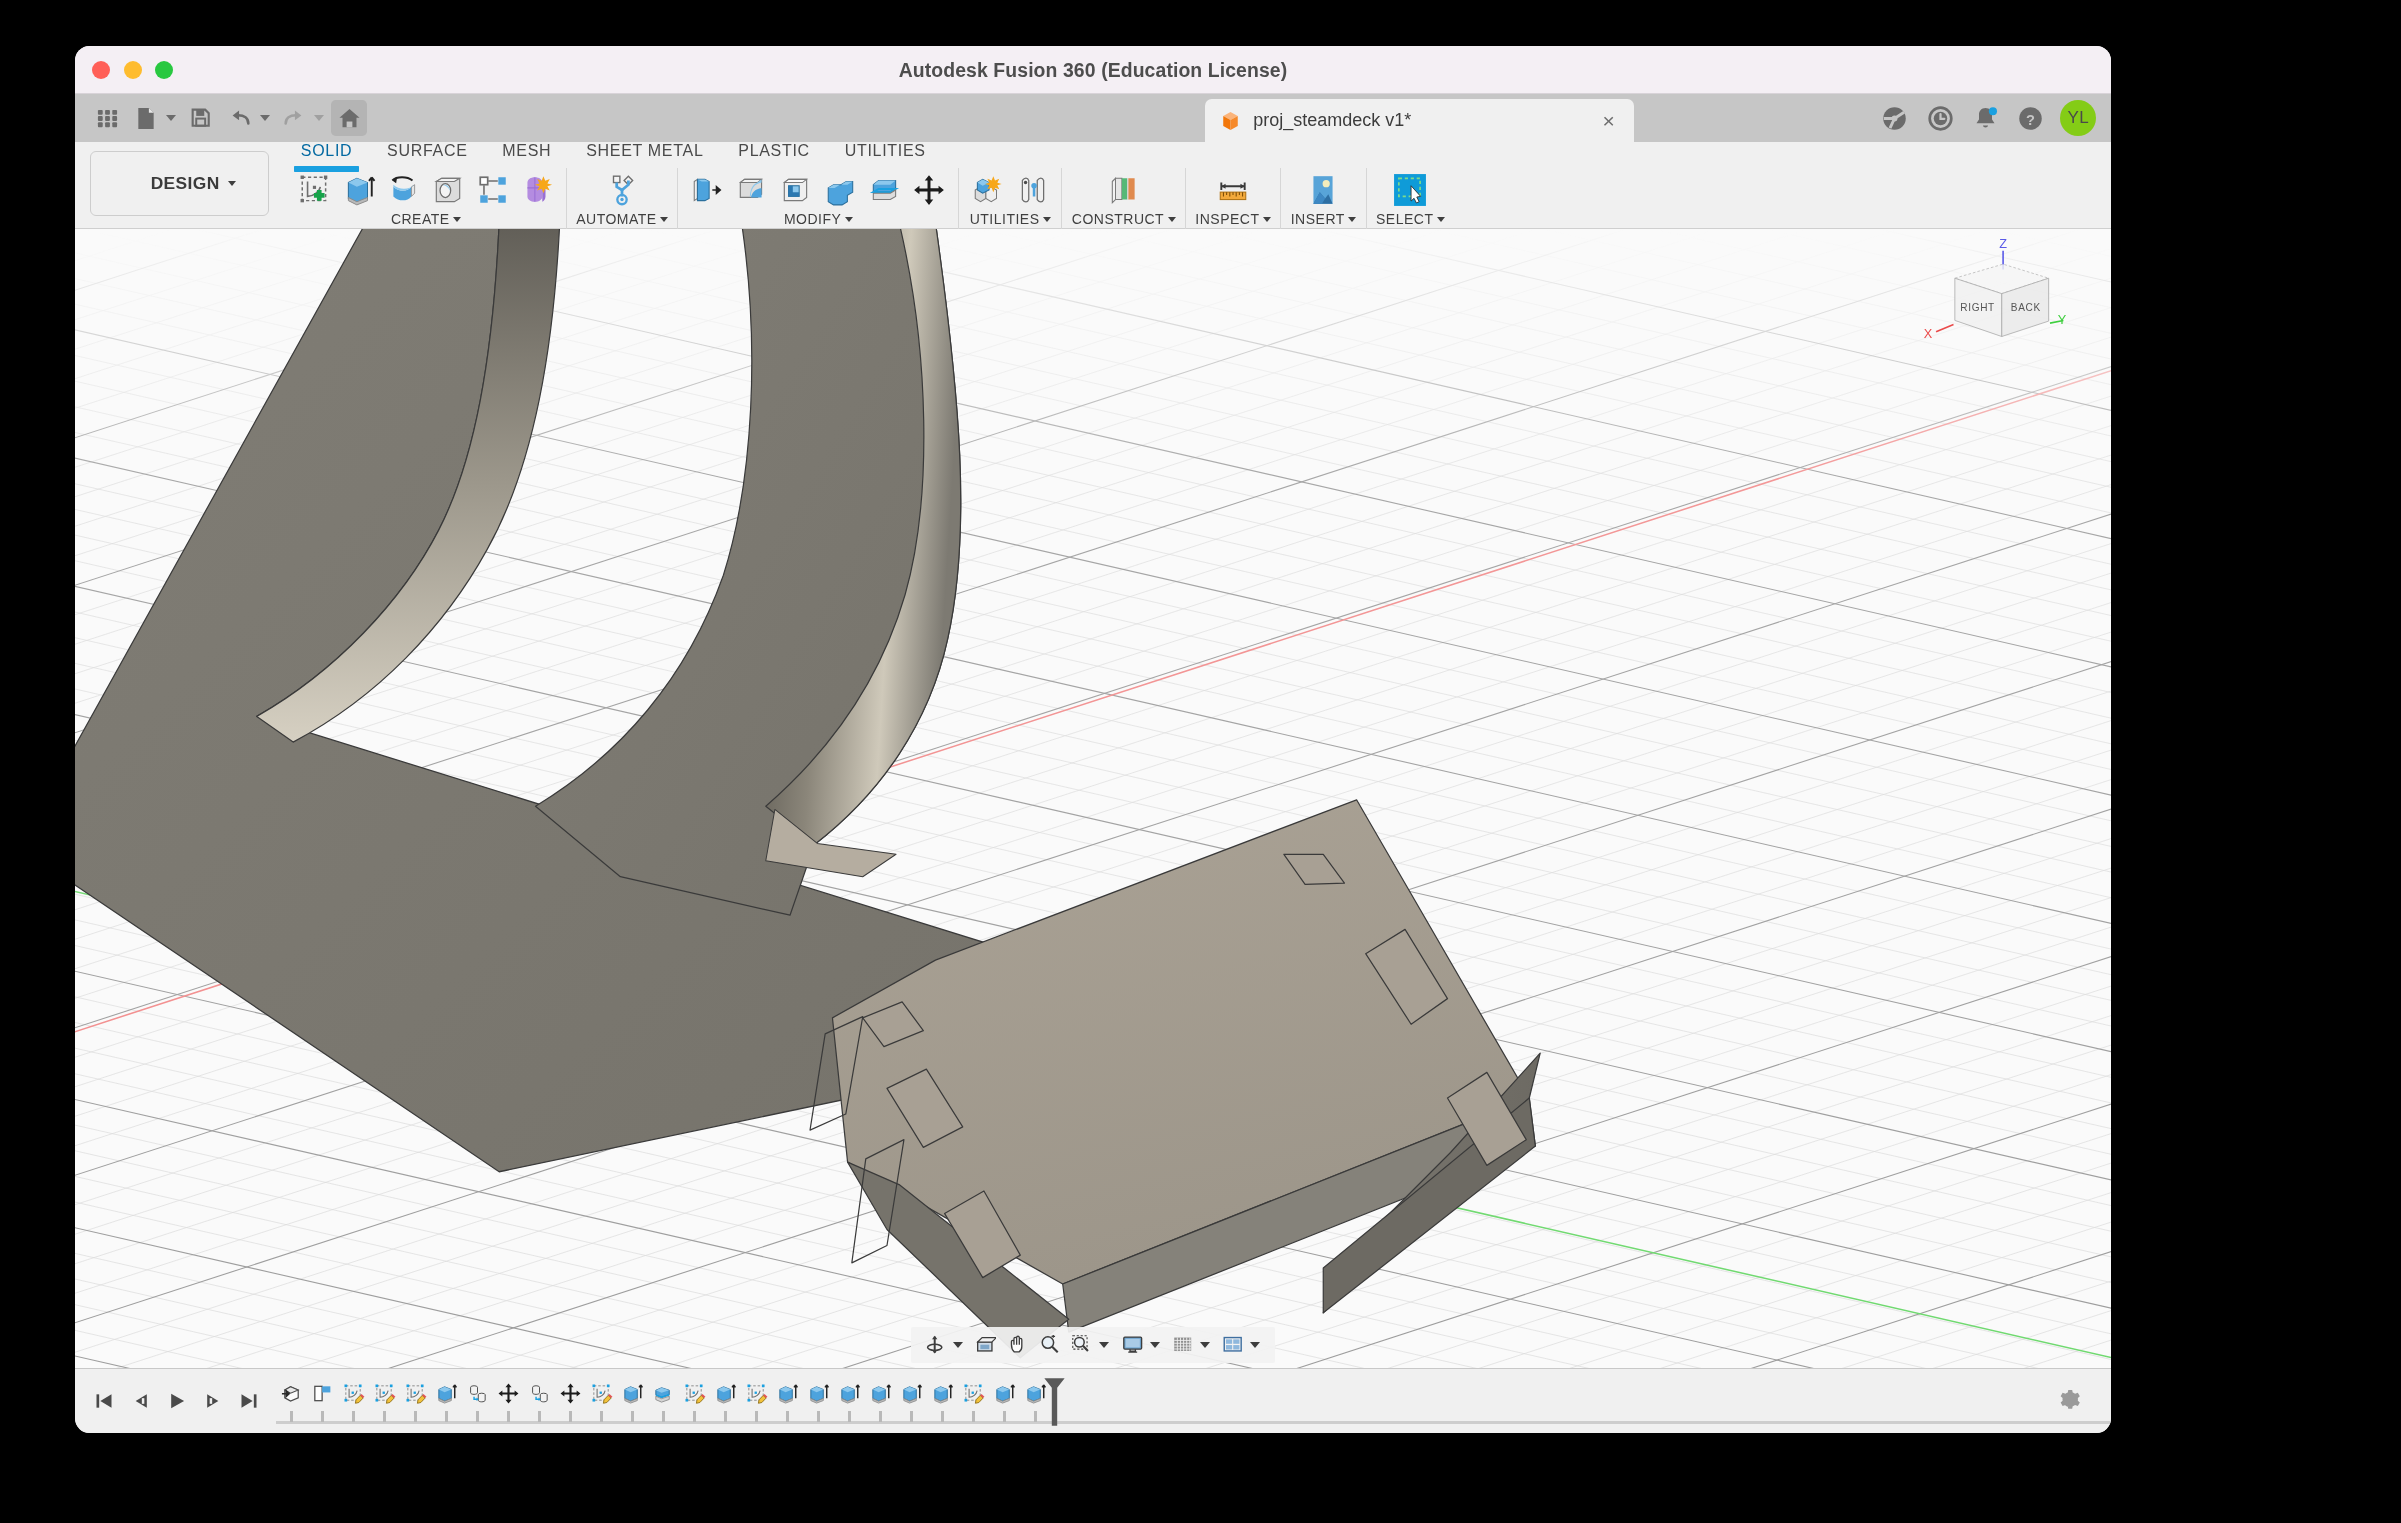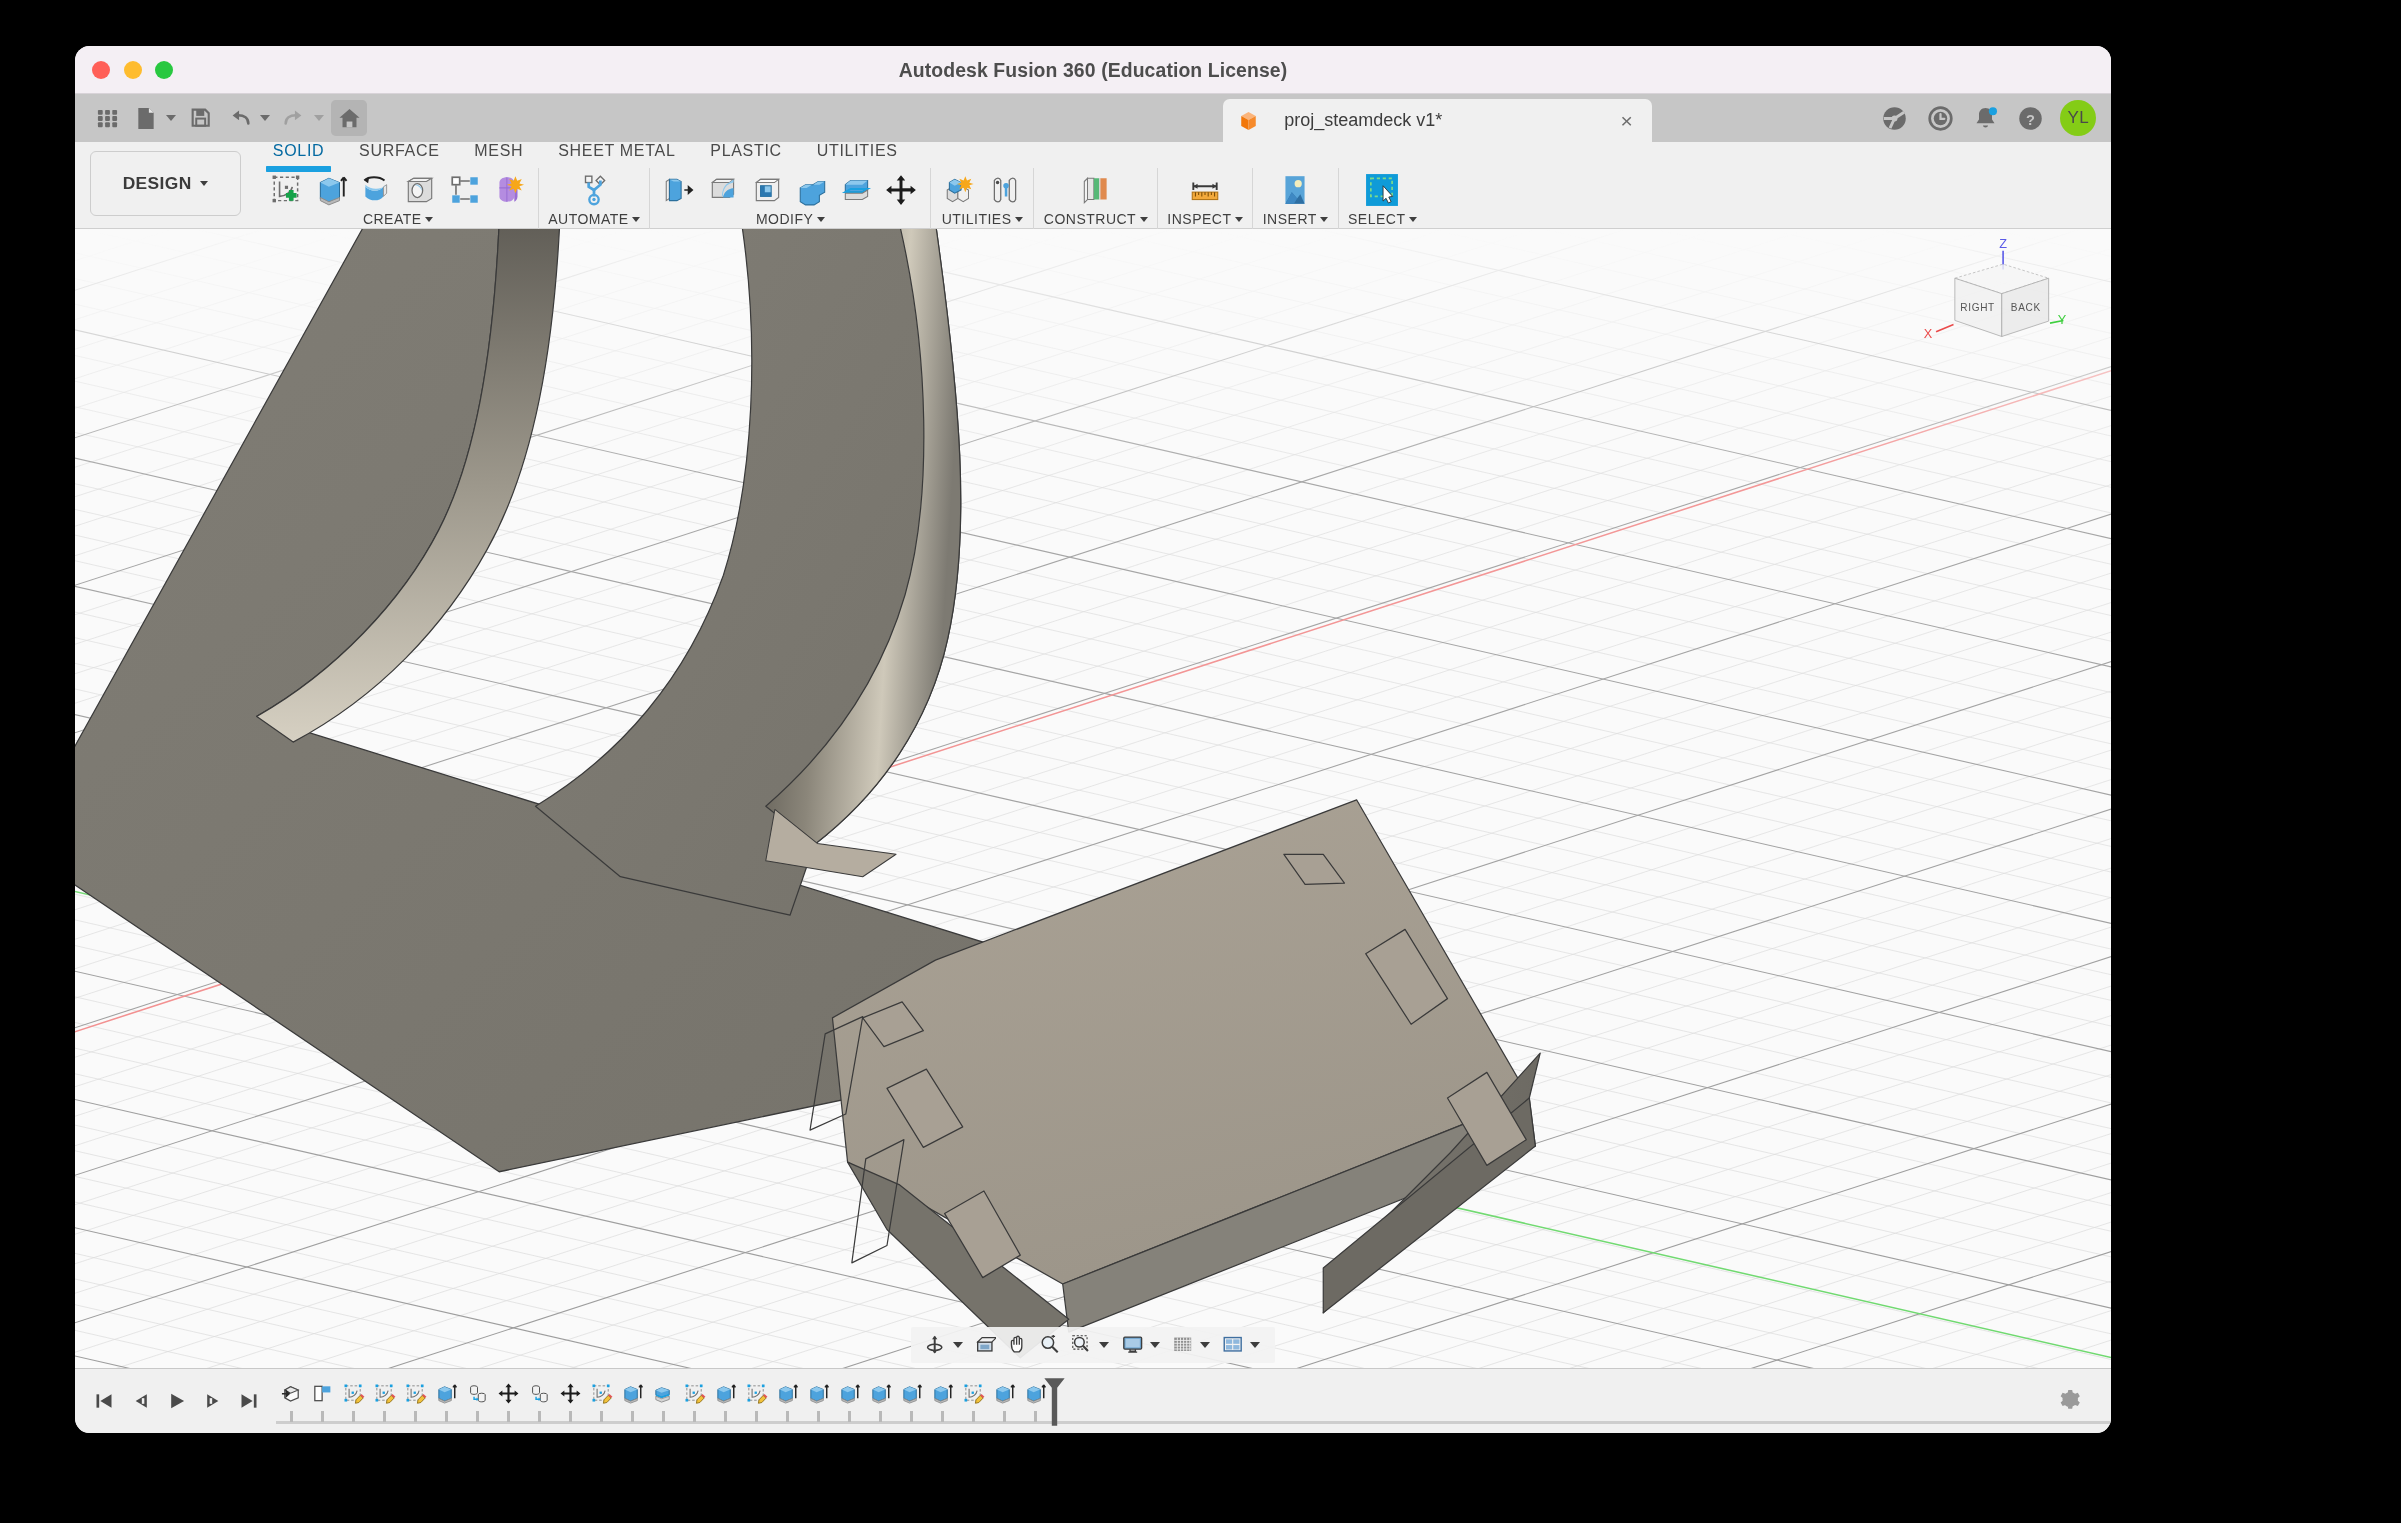--- a/index.html
+++ b/index.html
@@ -59,24 +59,23 @@
   }
   #tabstrip { flex: 1; display: flex; align-items: flex-end; position: relative; }
   .doc-tab {
     position: absolute;
     left: 838px; bottom: 0;
     height: 43px;
     background: #f0f0f0;
     border-radius: 6.7px 6.7px 0 0;
     display: flex; align-items: center;
     padding: 0 10.7px 0 16px;
-    gap: 26px;
+    gap: 13px;
     min-width: 429px;
     box-sizing: border-box;
-    margin-left: 18px;
   }
   .cube-ico { width: 19px; height: 20px; position: relative; flex: 0 0 19px; }
   .doc-tab-label { font-size: 18px; color: #3c3c3c; white-space: nowrap; }
   .tab-close {
     margin-left: auto; width: 29.5px; height: 29.5px;
     display: flex; align-items: center; justify-content: center;
     color: #6e6e6e; font-size: 21px; line-height: 1;
   }
   .newtab-btn {
     position: absolute; left: 1903px; bottom: 0;
@@ -102,21 +101,21 @@
     display: flex; align-items: stretch;
     border-bottom: 0.7px solid #cfcfcf;
     position: relative;
   }
   #workspace-btn {
     width: 149px; margin: 9.4px 8px 12px 14.7px;
     border: 0.7px solid #cdcdcd; border-radius: 6px;
     background: #f0f0f0;
     display: flex; align-items: center; justify-content: center;
     gap: 8px;
-    font-size: 17.4px; font-weight: bold; color: #3b3b3b; letter-spacing: 0.4px;
+    font-size: 17.4px; font-weight: bold; color: #3b3b3b; letter-spacing: 0.4px; padding-left: 28px;
   }
   #tabs-and-panels { flex: 1; display: flex; flex-direction: column; min-width: 0; }
   #ribbon-tabs { height: 25.5px; display: flex; align-items: flex-start; padding-left: 6.7px; gap: 0; }
   .rtab {
     font-size: 16px; color: #4a4a4a; letter-spacing: 0.7px;
     padding: 0 17.4px; position: relative; height: 25.5px;
     display: flex; align-items: flex-start;
   }
   .rtab.active { color: #0369a1; }
   .rtab.active::after {

